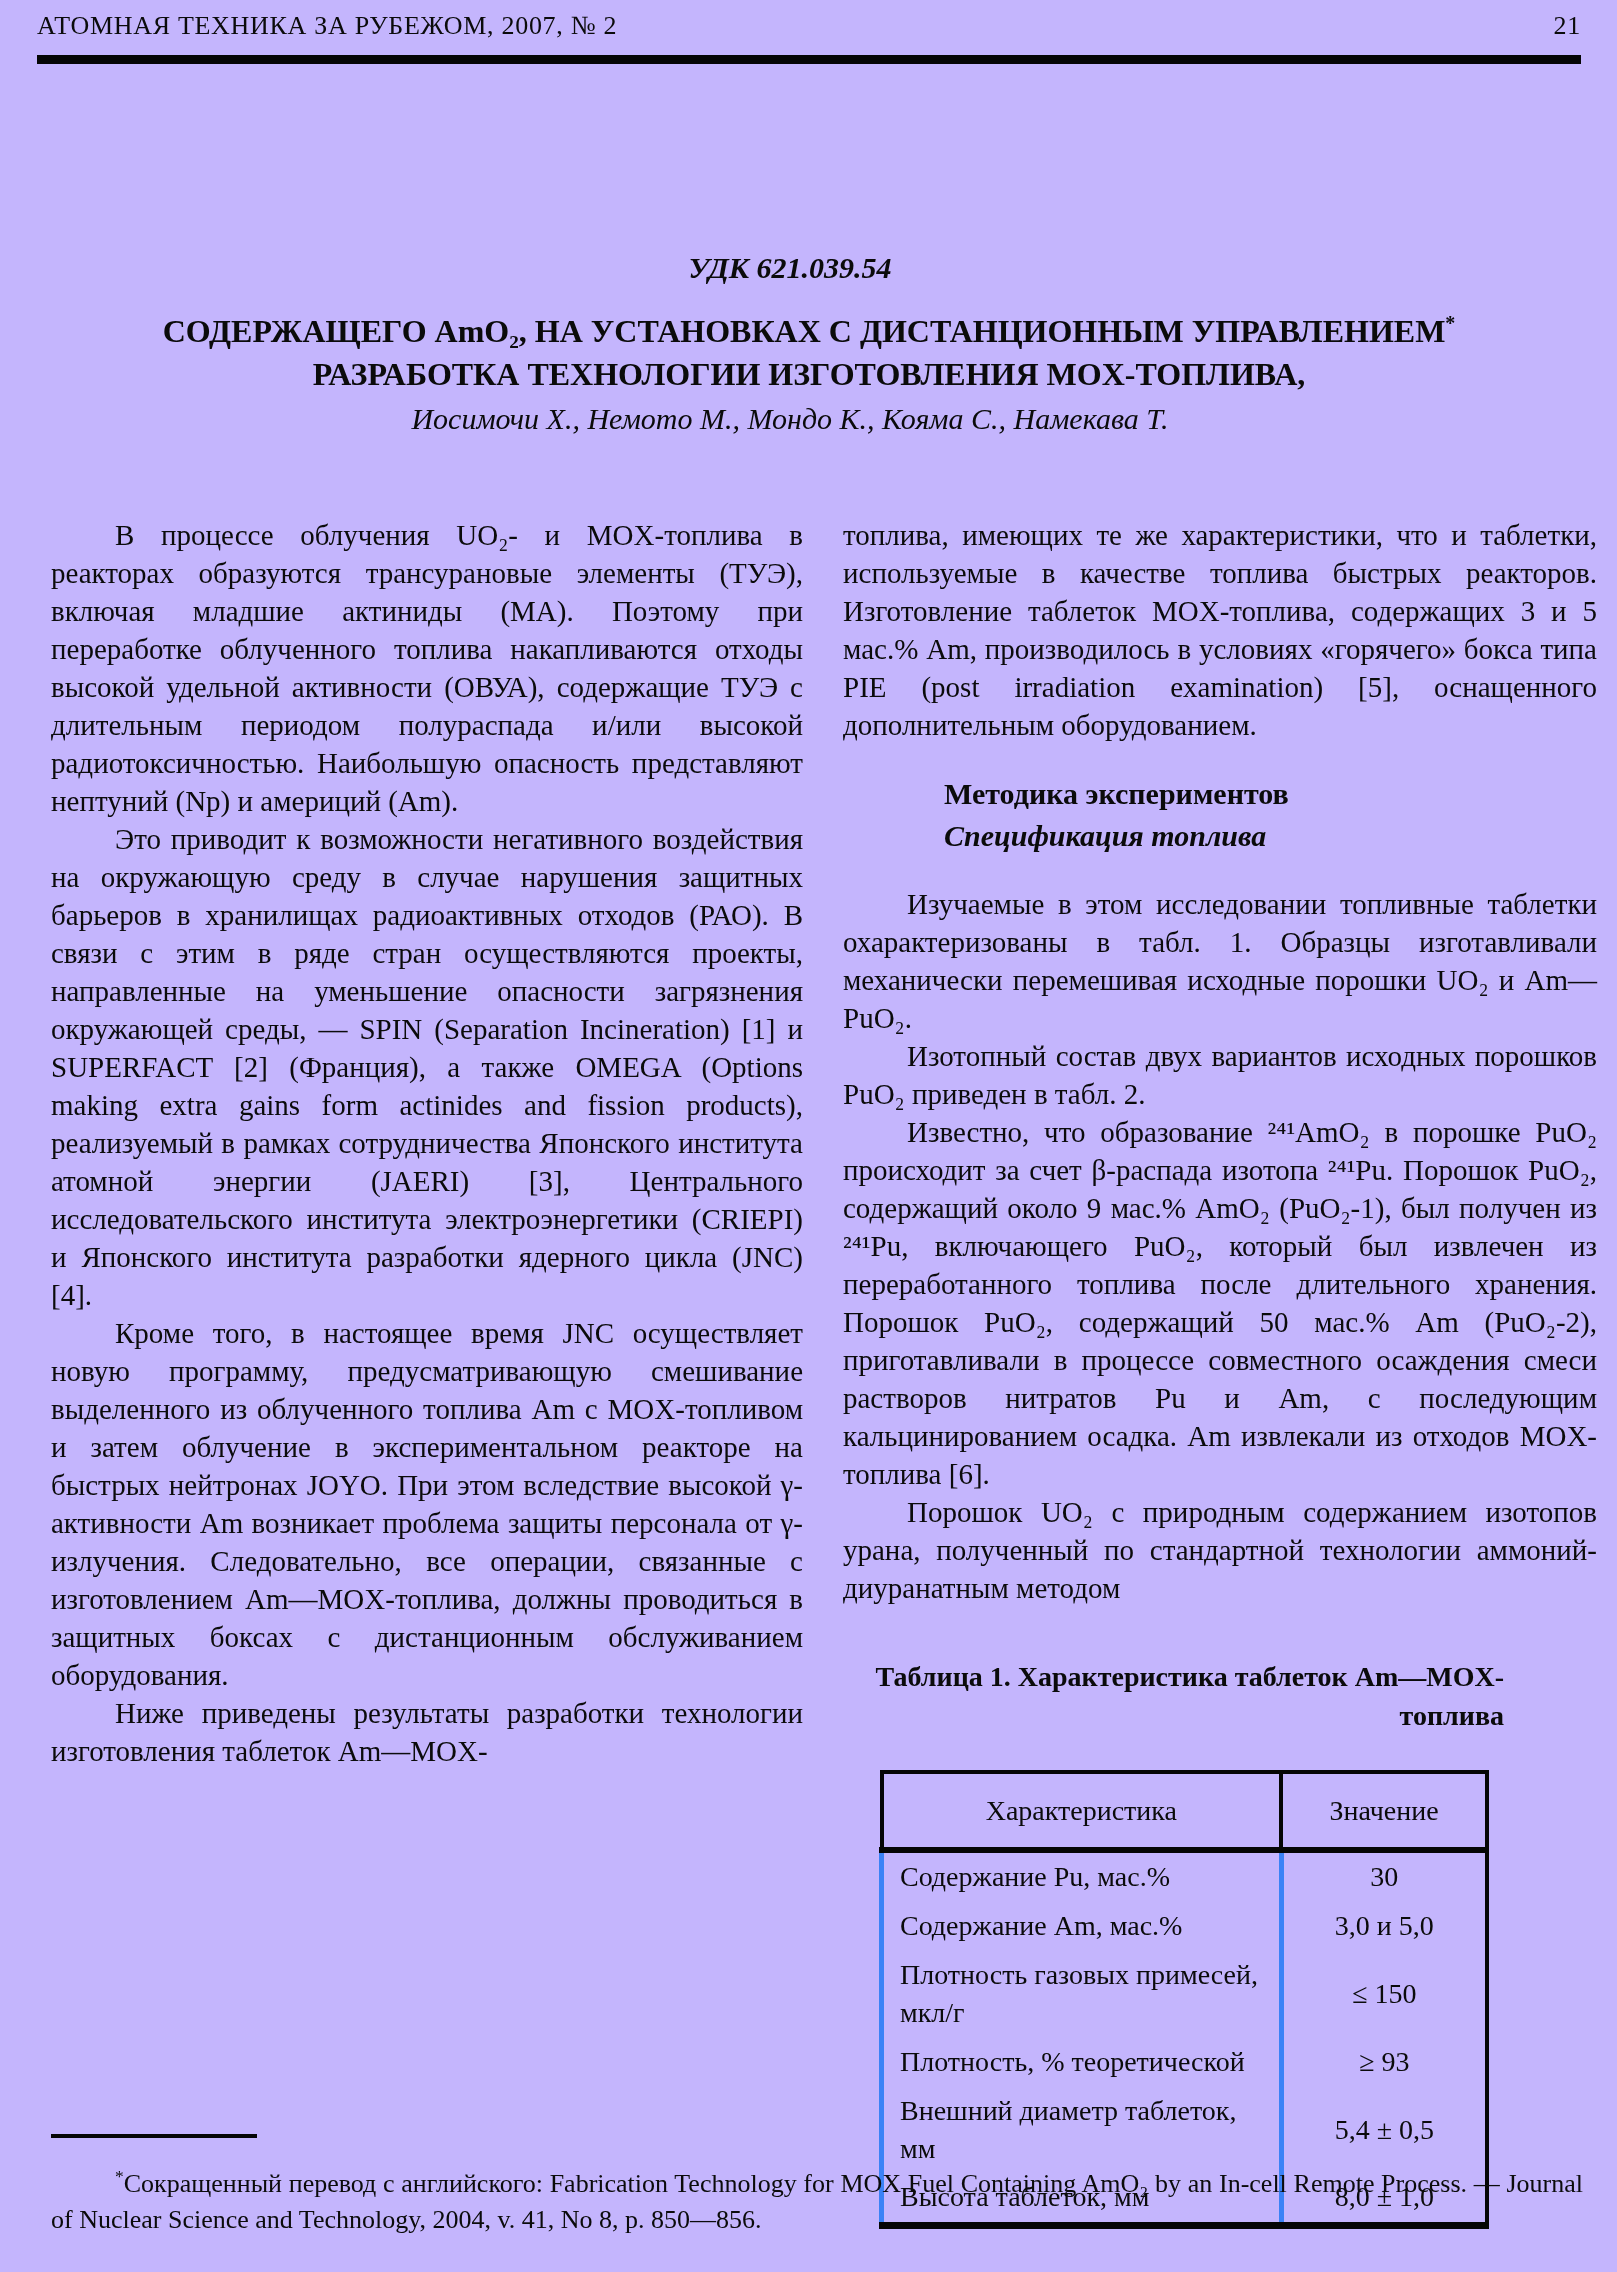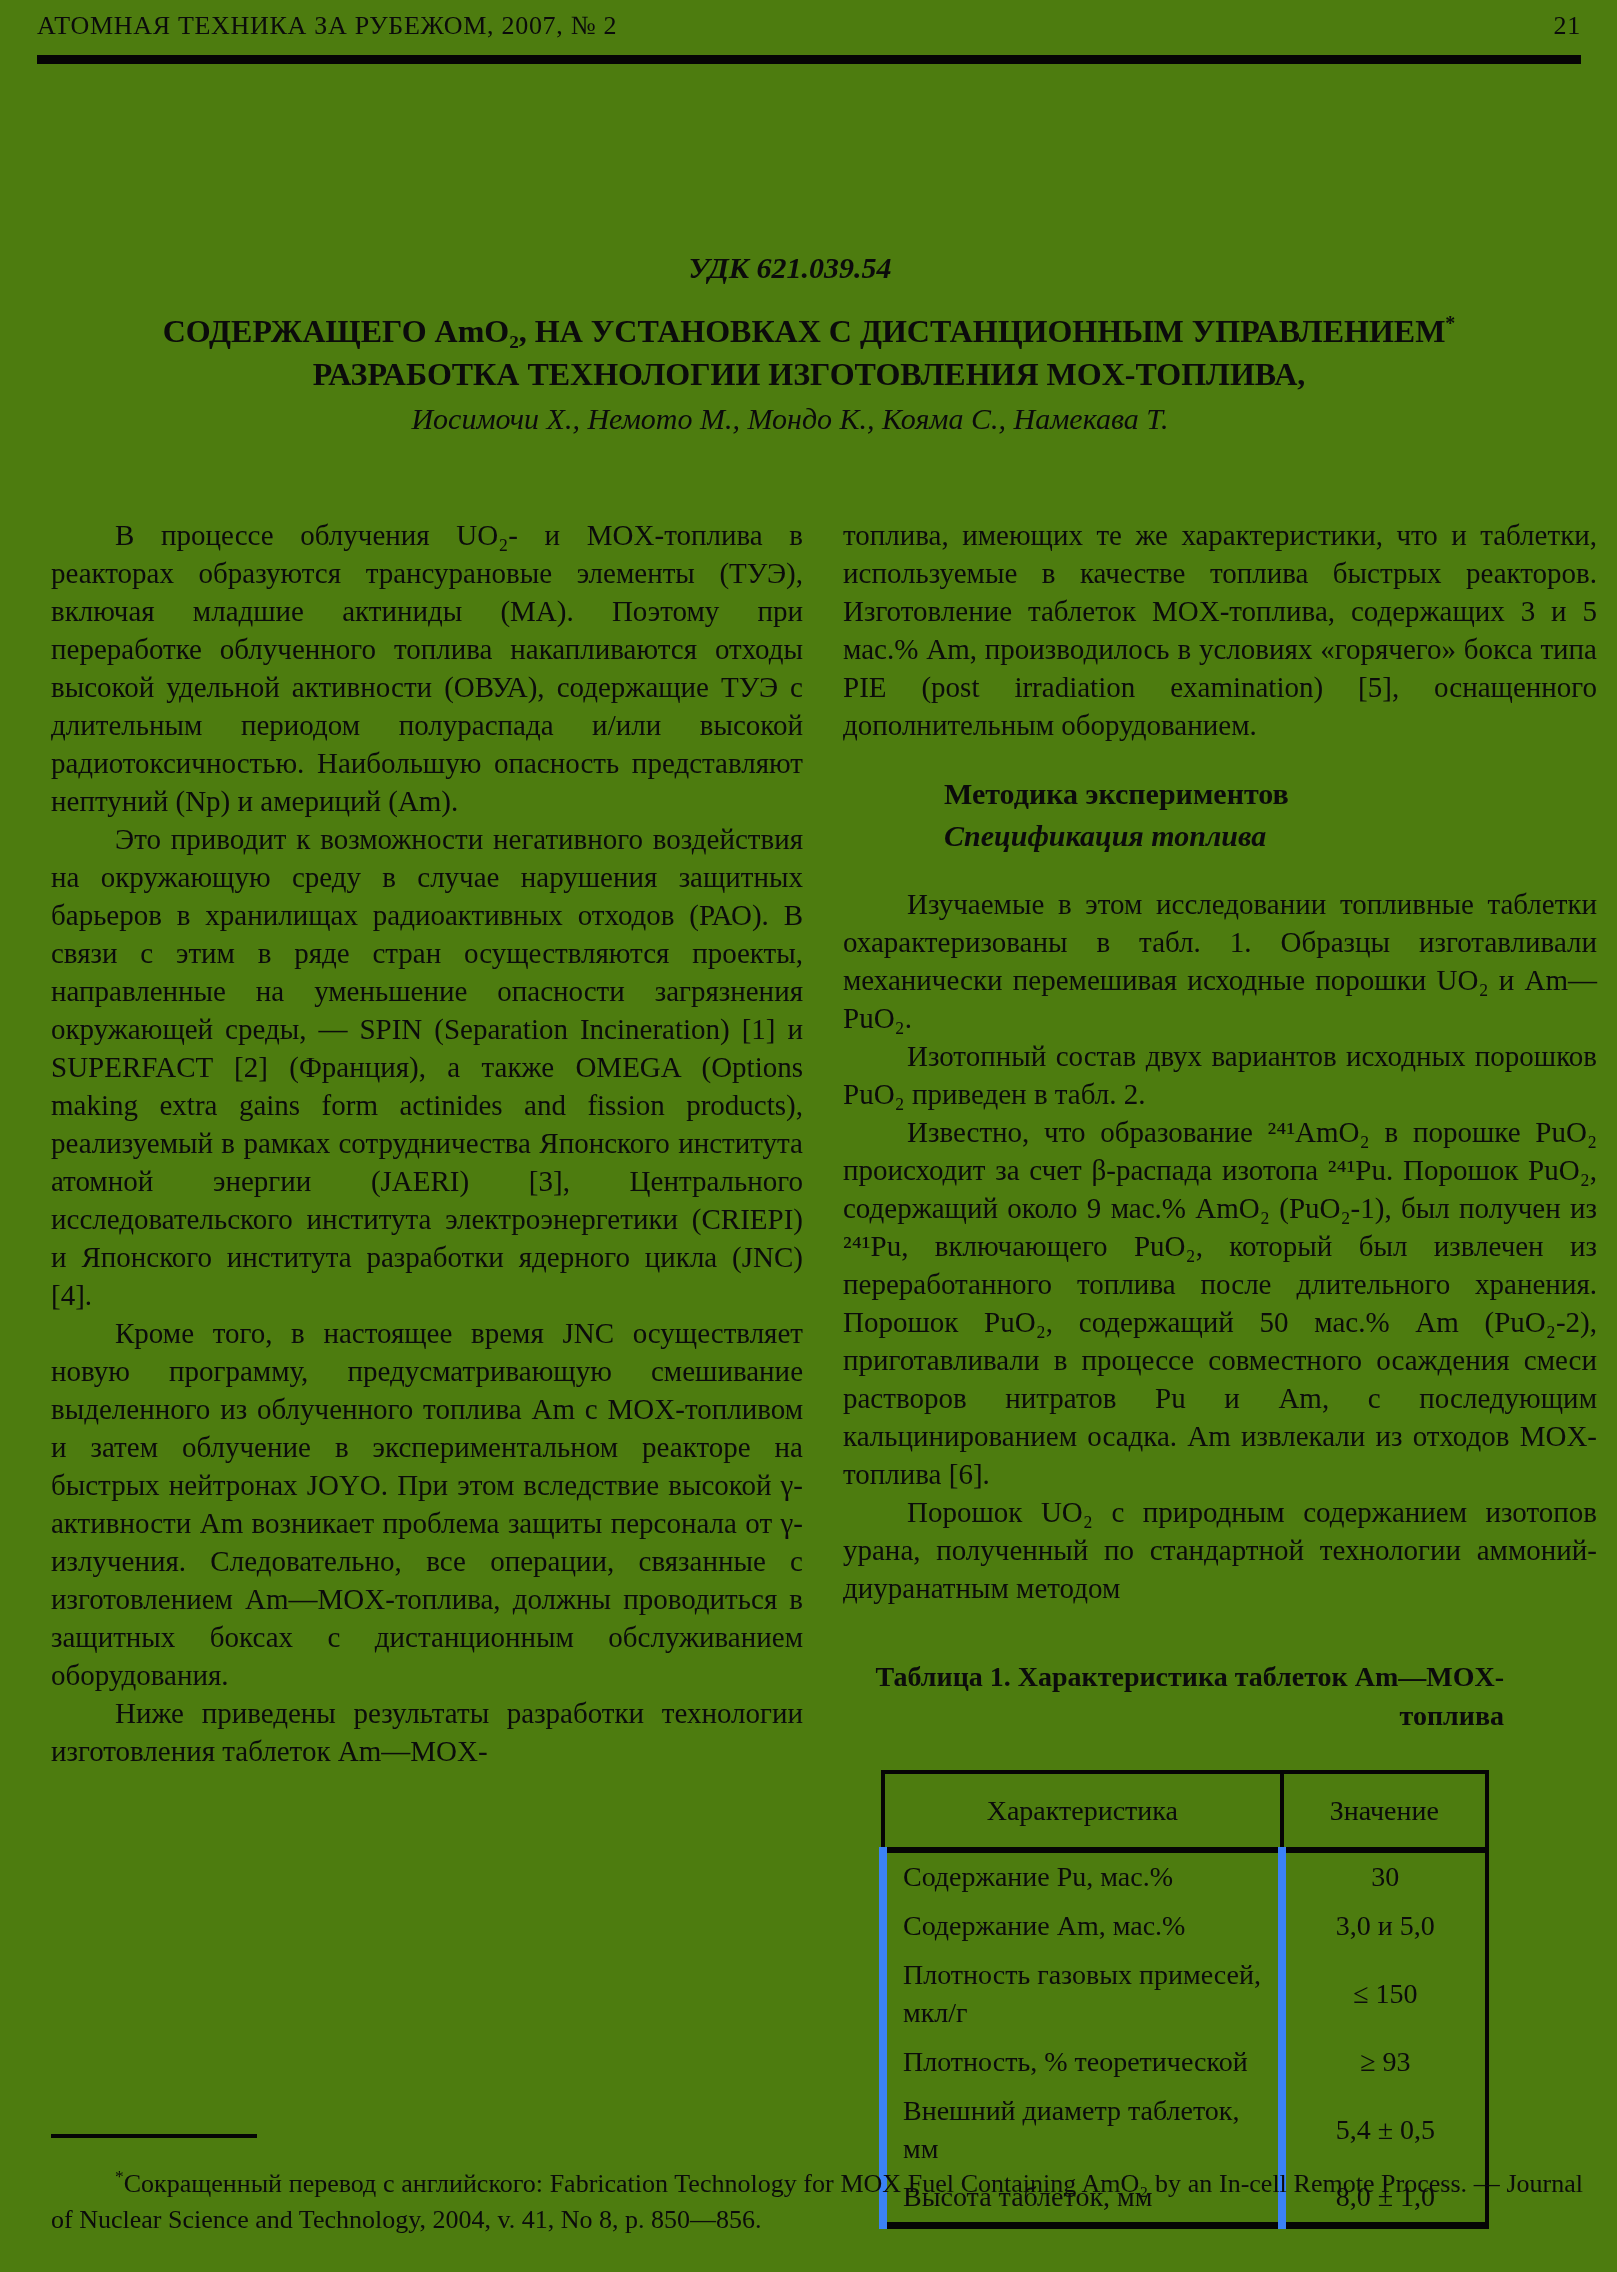--- a/index.html
+++ b/index.html
@@ -1,19 +1,19 @@
 <!DOCTYPE html>
 <html lang="ru" style="font-size:10.8px"><head>
 <meta charset="utf-8">
 <style>
   html,body{margin:0;padding:0;background:#e8e8e8;}
   .page{
     position:relative;
     width:1618px;height:2273px;
-    background:#4d7c0f;
+    background:#c4b5fd;
     color:#0b0b0b;
     font-family:"Liberation Serif","DejaVu Serif",serif;
     overflow:hidden;
   }
   
   .running-header{
     position:absolute;top:10.8px;left:37px;right:37px;
     display:flex;justify-content:space-between;align-items:flex-end;
     font-size:26px;letter-spacing:0.7px;
   }
@@ -63,21 +63,21 @@
   }
   table.chars col.c1{width:66%;}
   table.chars col.c2{width:34%;}
   table.chars th{
     font-weight:400;text-align:center;
     height:65px;padding:4px 6.7px;
     border:4px solid #050505;border-bottom-width:6px;
   }
   table.chars td{
     height:38px;padding:5.4px 6.7px 5.4px 16px;
-    border-left:8px solid #3b82f6;border-right:4px solid #050505;
+    border-left:5px solid #3b82f6;border-right:4px solid #050505;
     text-align:left;vertical-align:middle;
   }
   table.chars td.val{text-align:center;padding-left:6.7px;}
   .footnote-block{
     position:absolute;left:51px;top:2134px;width:1532px;
   }
   .footnote-rule{width:206px;height:4px;background:#050505;margin:0 0 20px 0;}
   .footnote{
     margin:0;font-size:26px;line-height:36px;text-align:justify;text-indent:64px;
   }

